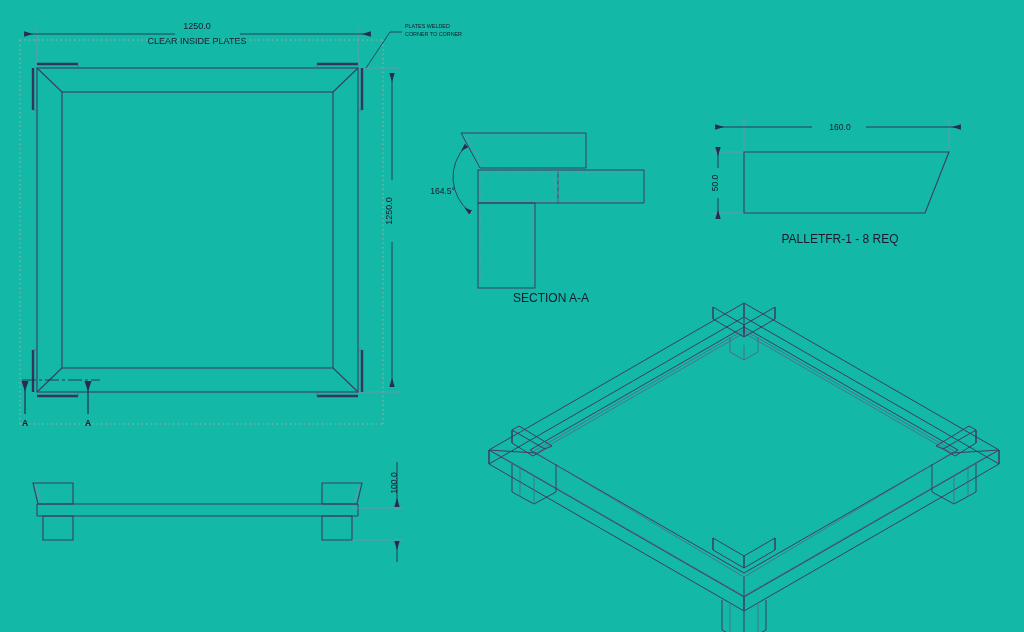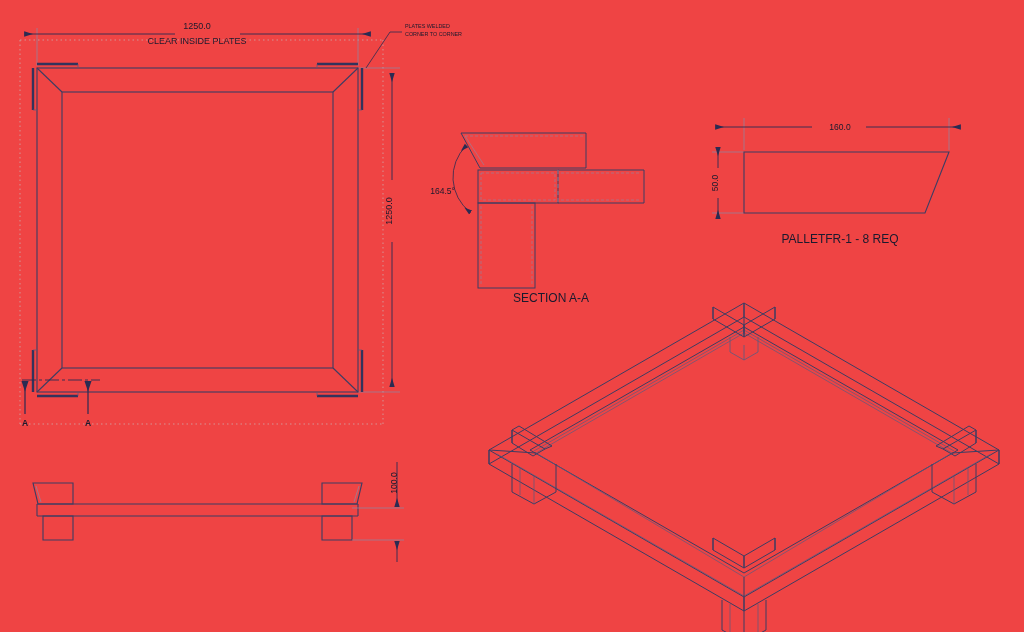--- a/index.html
+++ b/index.html
@@ -8,21 +8,21 @@
     padding: 0;
     background: #ffffff;
   }
   body {
     font-family: "Liberation Sans", sans-serif;
   }
   #sheet {
     position: relative;
     width: 1024px;
     height: 632px;
-    background: #ef4444;
+    background: #14b8a6;
     overflow: hidden;
   }
   #drawing-svg {
     position: absolute;
     left: 0;
     top: 0;
     width: 1024px;
     height: 632px;
   }
   .dimtext {

